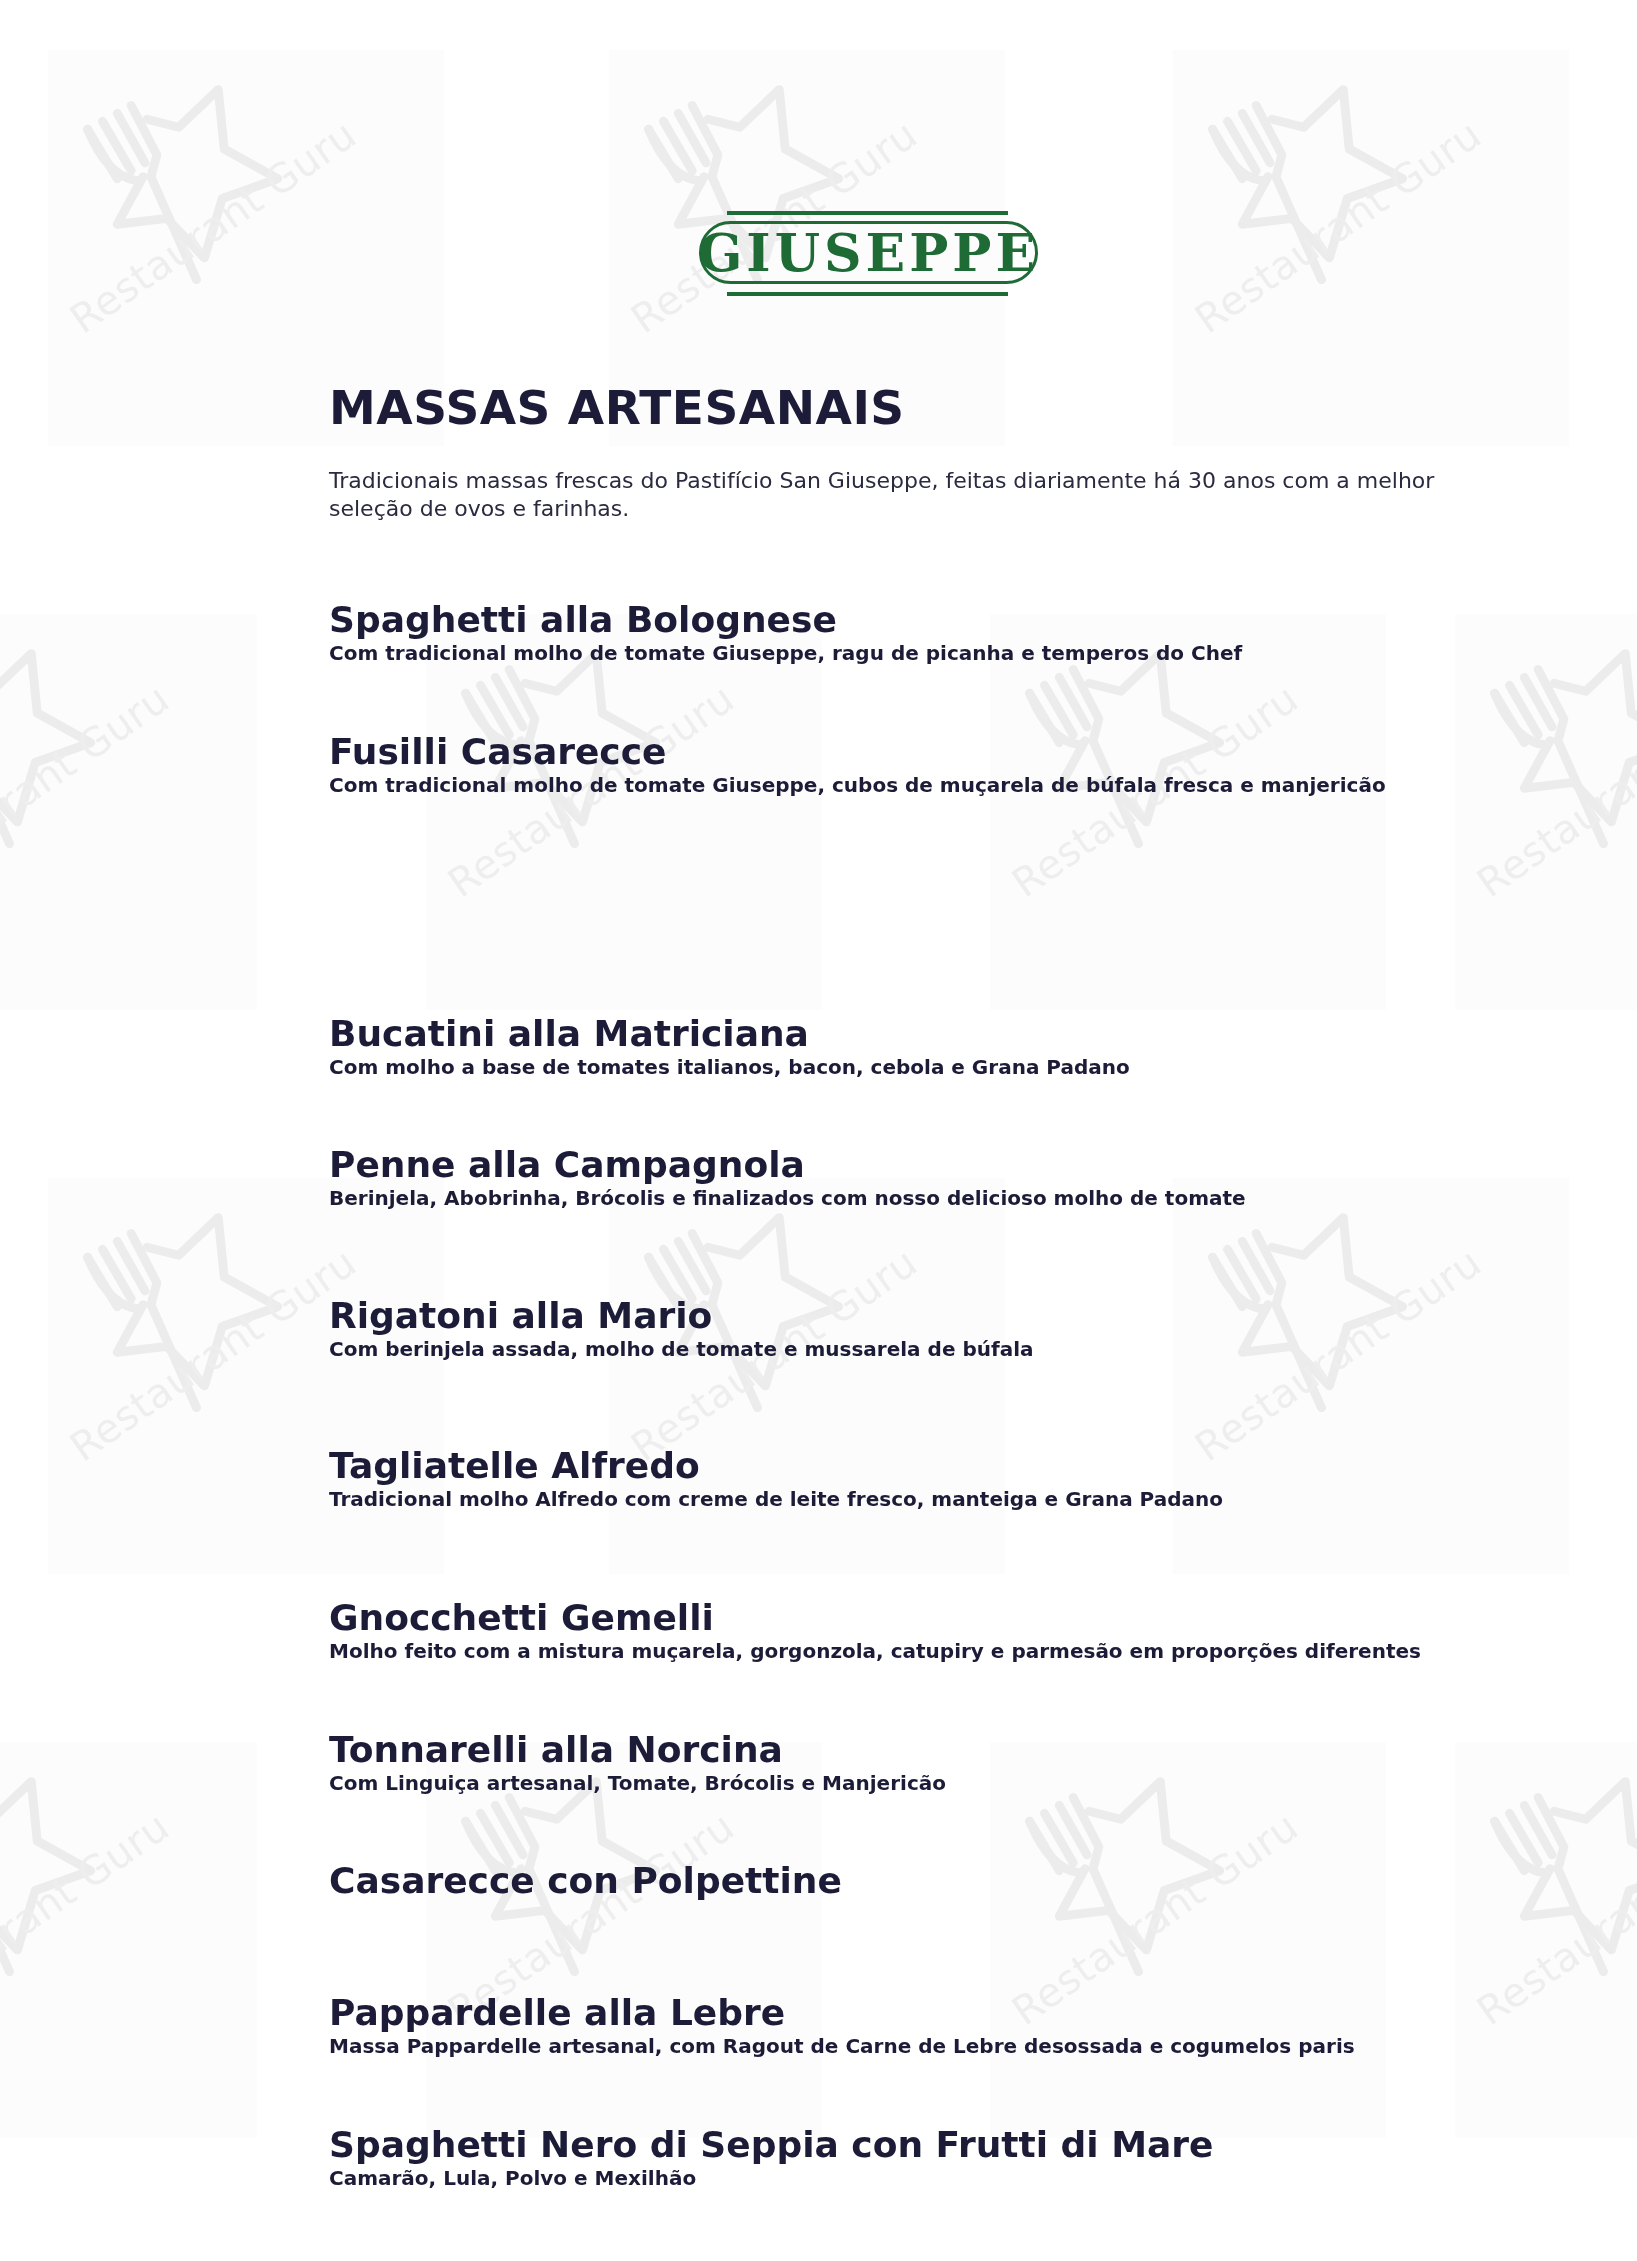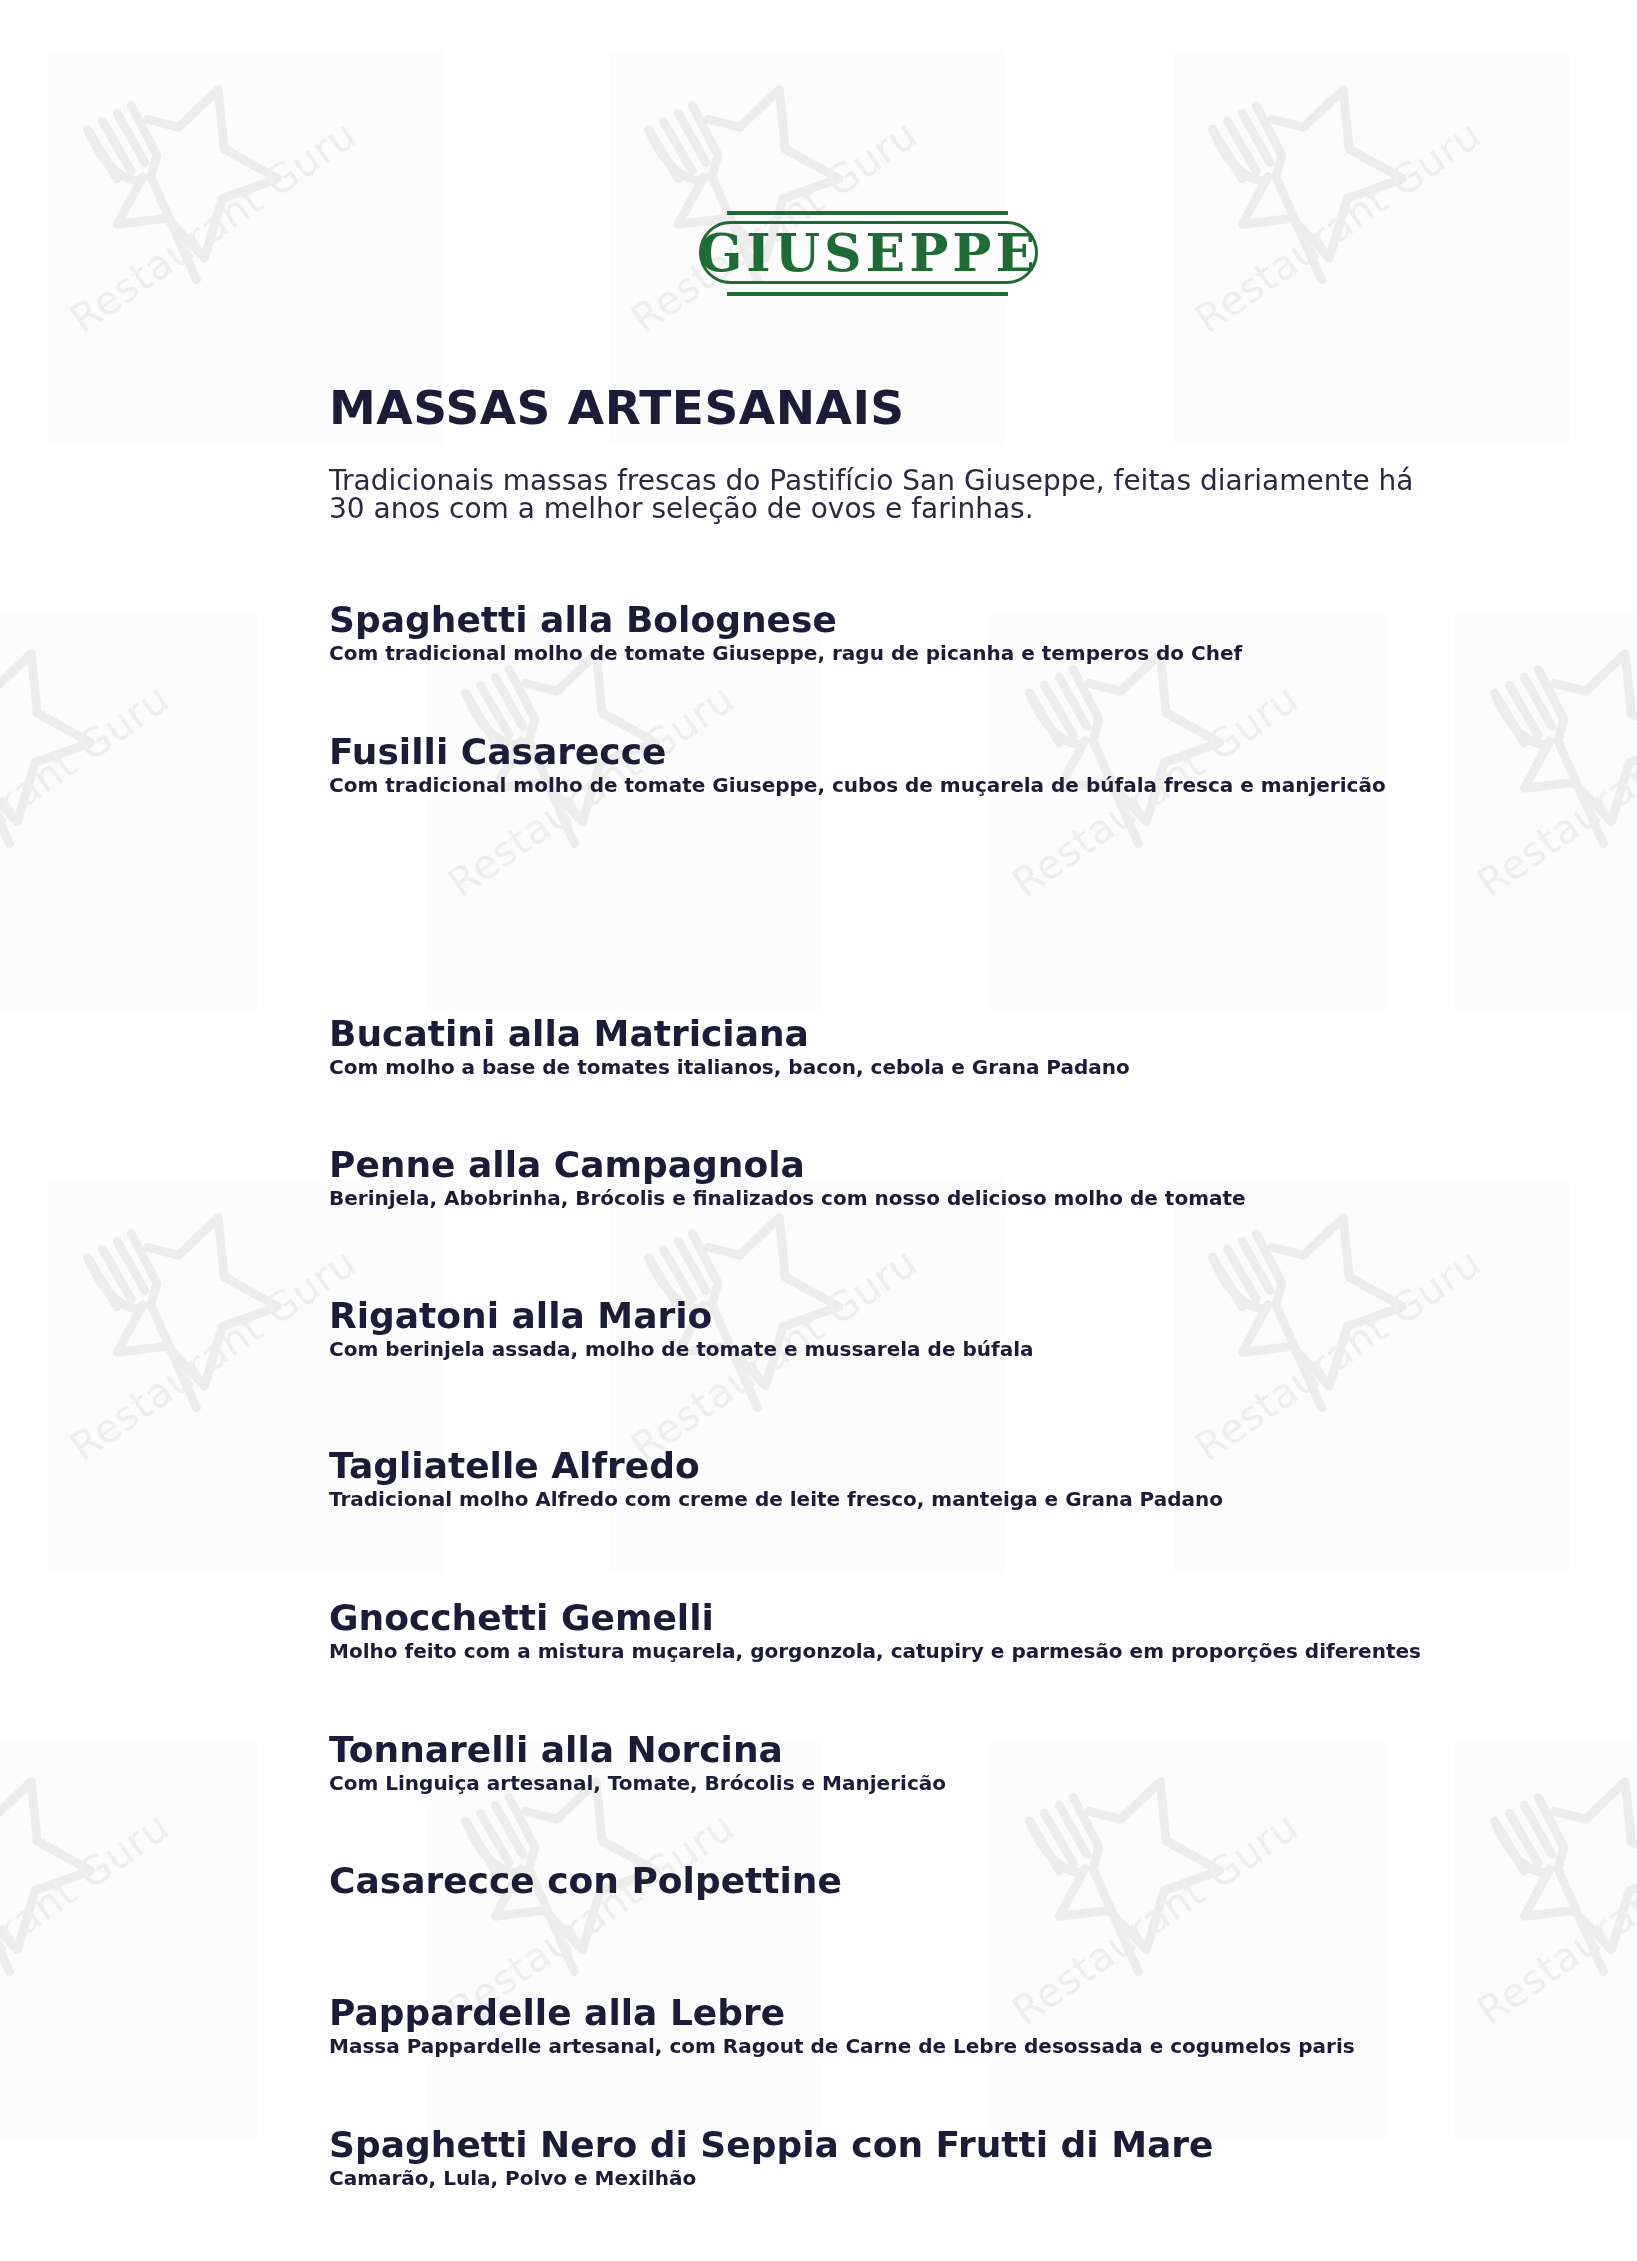--- a/index.html
+++ b/index.html
@@ -93,21 +93,21 @@
       font-size: 47px;
       font-weight: bold;
       letter-spacing: 0.5px;
       color: #1c1c38;
     }
     .section-intro {
       position: absolute;
       left: 329px;
       top: 467px;
       width: 1109px;
-      font-size: 28px;
+      font-size: 22px;
       line-height: 28px;
       color: #2a2a40;
     }
 
     .dish {
       position: absolute;
       left: 329px;
       width: 1168px;
     }
     .dish-name {

